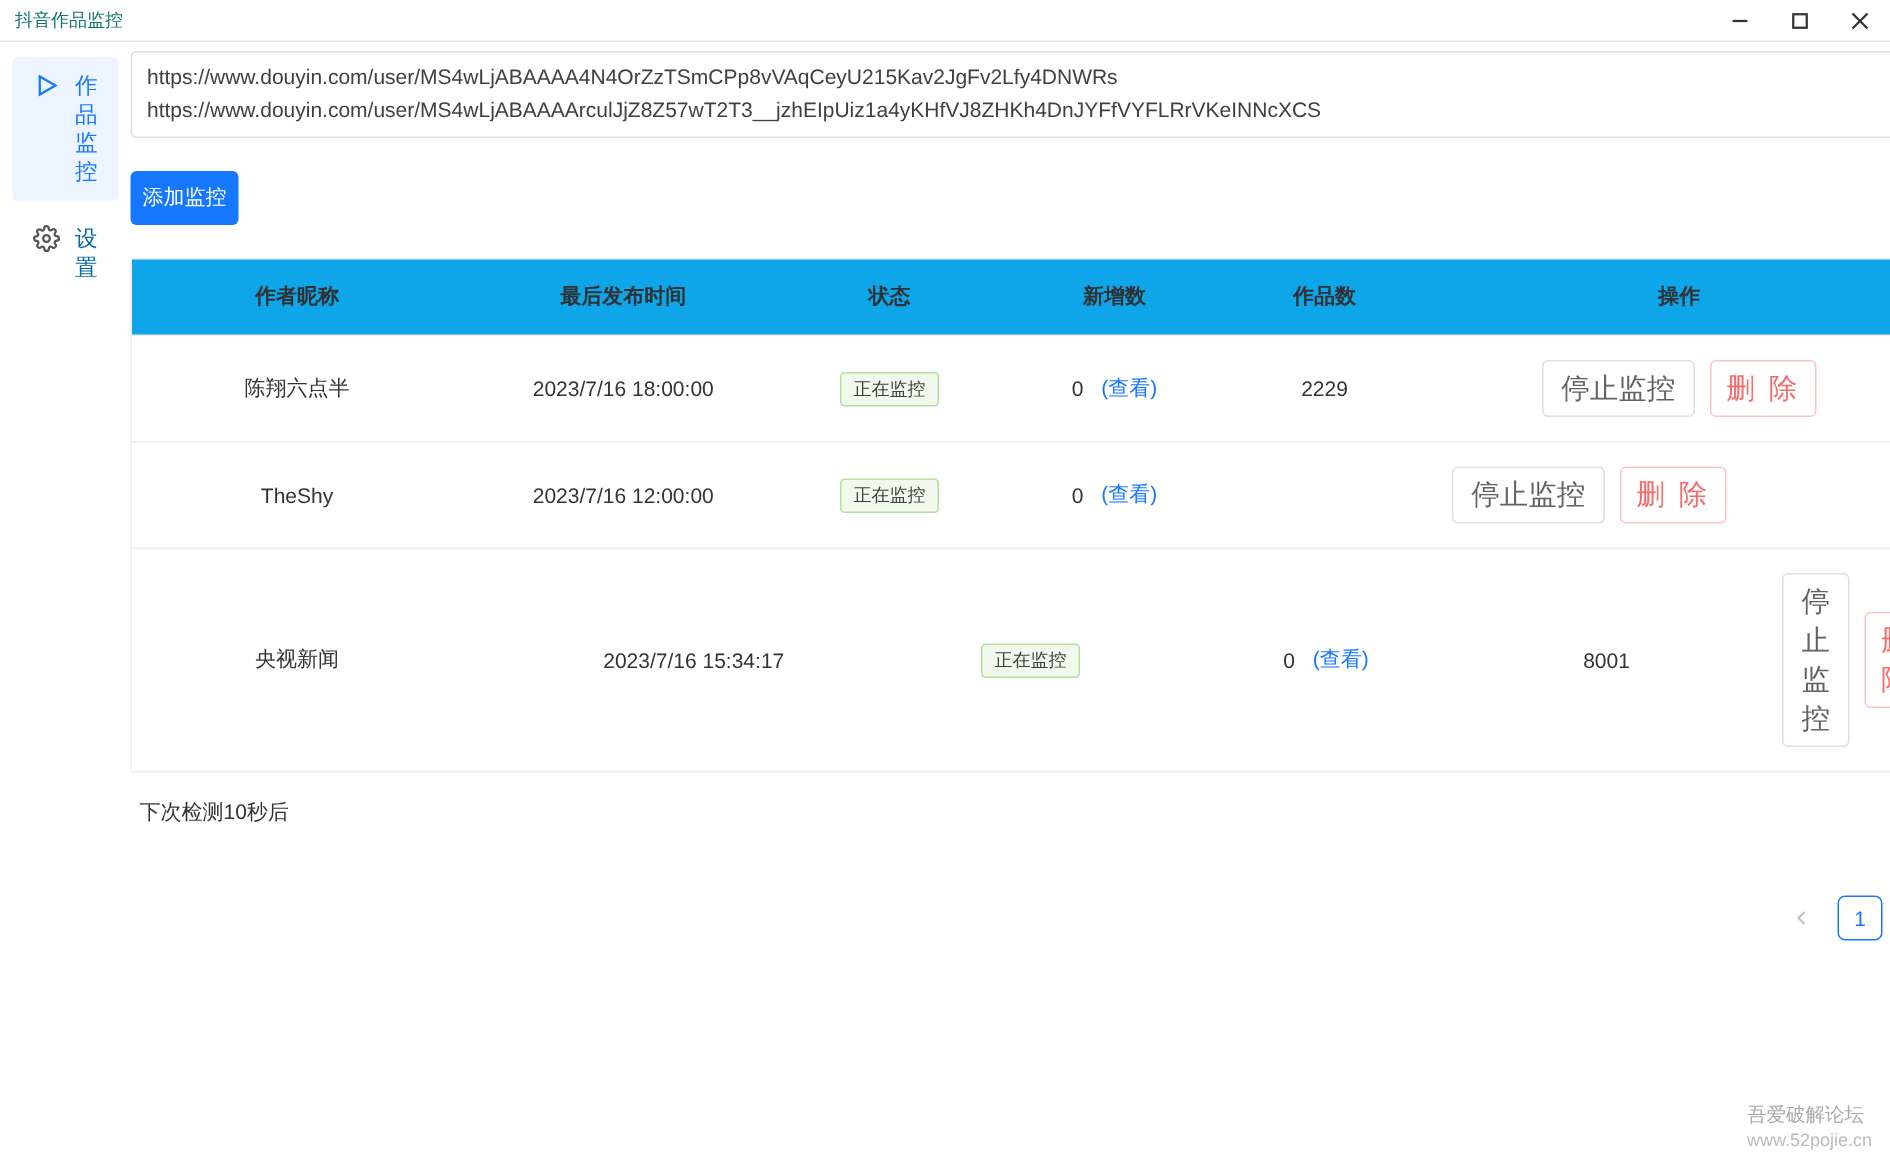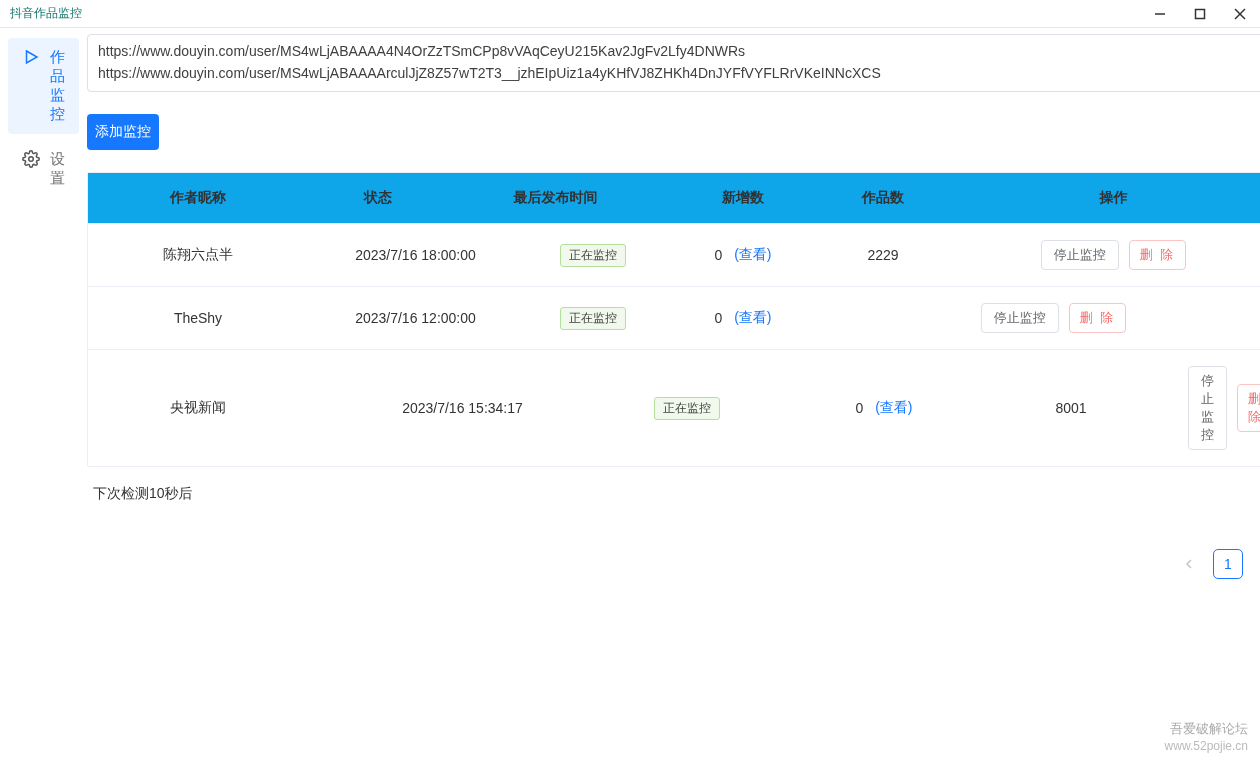--- a/index.html
+++ b/index.html
@@ -7,21 +7,21 @@
     .window { width: 1260px; height: 779px; display: flex; flex-direction: column; background: #fff; position: relative; }
     .titlebar { height: 28px; display: flex; align-items: center; justify-content: space-between; border-bottom: 1px solid #e8e8e8; padding-left: 10px; }
     .titlebar-title { font-size: 12px; color: #0f766e; }
     .titlebar-controls { display: flex; }
     .titlebar-btn { width: 40px; height: 28px; display: flex; align-items: center; justify-content: center; cursor: pointer; font-size: 14px; }
     .body { display: flex; flex: 1; overflow: hidden; }
     .sidebar { width: 190px; padding: 10px 8px; }
     .sidebar-item { display: flex; align-items: flex-start; padding: 10px 14px; border-radius: 4px; cursor: pointer; gap: 10px; margin-bottom: 6px; font-size: 15px; }
     .sidebar-item.active { background: #ecf5ff; color: #1677ff; }
     .sidebar-item.active svg { stroke: #1677ff; fill: none; }
-    .sidebar-item:not(.active) { color: #737373; }
+    .sidebar-item:not(.active) { color: #0369a1; }
     .sidebar-item:not(.active) svg { stroke: #555; fill: none; }
     .icon18 { width: 18px; height: 18px; display: flex; align-items: center; justify-content: center; }
     .main { flex: 1; padding-right: 16px; }
     .url-box { border: 1px solid #dcdfe6; border-radius: 4px; padding: 6px 10px; position: relative; background: #fff; margin-top: 6px; }
     .url-textarea { width: calc(100% - 20px); border: none; resize: none; outline: none; font-size: 14px; font-family: inherit; color: #404040; line-height: 1.55; display: block; height: 44px; }
     .spin-arrows { position: absolute; right: 4px; top: 4px; display: flex; flex-direction: column; gap: 10px; color: #888; font-size: 8px; }
     .add-btn { margin-top: 22px; background: #1677ff; color: #fff; border: none; border-radius: 4px; padding: 9px 8px; font-size: 14px; cursor: pointer; }
     .table { margin-top: 22px; border: 1px solid #ebeef5; border-radius: 2px; }
     .table-row { display: flex; border-bottom: 1px solid #ebeef5; }
     .table-row:last-child { border-bottom: none; gap: 47px; }
@@ -29,27 +29,27 @@
     .table-header .cell { font-weight: 600; color: #303133; }
     .cell { padding: 16px 10px; text-align: center; display: flex; align-items: center; justify-content: center; gap: 4px; }
     .col-name { width: 220px; }
     .col-time { width: 215px; }
     .col-status { width: 140px; }
     .col-new { width: 160px; }
     .col-works { width: 120px; }
     .col-ops { flex: 1; gap: 10px; }
     .status-tag { border: 1px solid #b3e19d; background: #f0f9eb; color: #404040; font-size: 12px; padding: 2px 8px; border-radius: 3px; }
     .view-link { color: #1677ff; cursor: pointer; }
-    .op-btn { border: 1px solid #dcdfe6; background: #fff; color: #606266; padding: 5px 12px; border-radius: 4px; cursor: pointer; font-size: 13px; }
+    .op-btn { border: 1px solid #dcdfe6; background: #fff; color: #606266; padding: 5px 12px; border-radius: 4px; cursor: pointer; font-size: 19px; }
     .op-btn.danger { border-color: #fbc4c4; color: #f56c6c; background: #fff; letter-spacing: 2px; padding: 5px 10px; }
     .next-check { padding: 18px 6px; color: #333; }
     .pager { display: flex; justify-content: flex-end; align-items: center; gap: 14px; margin-top: 28px; padding-right: 8px; color: #c0c4cc; }
     .pager-page { width: 30px; height: 30px; border: 1.5px solid #1677ff; color: #1677ff; border-radius: 5px; display: flex; align-items: center; justify-content: center; cursor: pointer; }
     .pager-arrow { width: 20px; text-align: center; cursor: pointer; }
-    .watermark { position: absolute; right: 12px; bottom: 24px; font-size: 13px; color: #aaa; text-align: right; line-height: 1.4; }
+    .watermark { position: absolute; right: 12px; bottom: 10px; font-size: 13px; color: #aaa; text-align: left; line-height: 1.4; }
     .watermark .l2 { font-size: 12px; color: #bbb; }
   </style>
 </head>
 <body>
 
 <div class="window">
   <div class="titlebar">
     <span class="titlebar-title">抖音作品监控</span>
     <div class="titlebar-controls">
       <div class="titlebar-btn">
@@ -100,22 +100,22 @@
           <span>▲</span>
           <span>▼</span>
         </div>
       </div>
 
       <button class="add-btn">添加监控</button>
 
       <div class="table">
         <div class="table-row table-header">
           <div class="cell col-name">作者昵称</div>
+          <div class="cell col-time">最后发布时间</div>
           <div class="cell col-status">状态</div>
-          <div class="cell col-time">最后发布时间</div>
           <div class="cell col-new">新增数</div>
           <div class="cell col-works">作品数</div>
           <div class="cell col-ops">操作</div>
         </div>
 
         <div class="table-row">
           <div class="cell col-name">陈翔六点半</div>
           <div class="cell col-time">2023/7/16 18:00:00</div>
           <div class="cell col-status">
               <span class="status-tag">正在监控</span>

